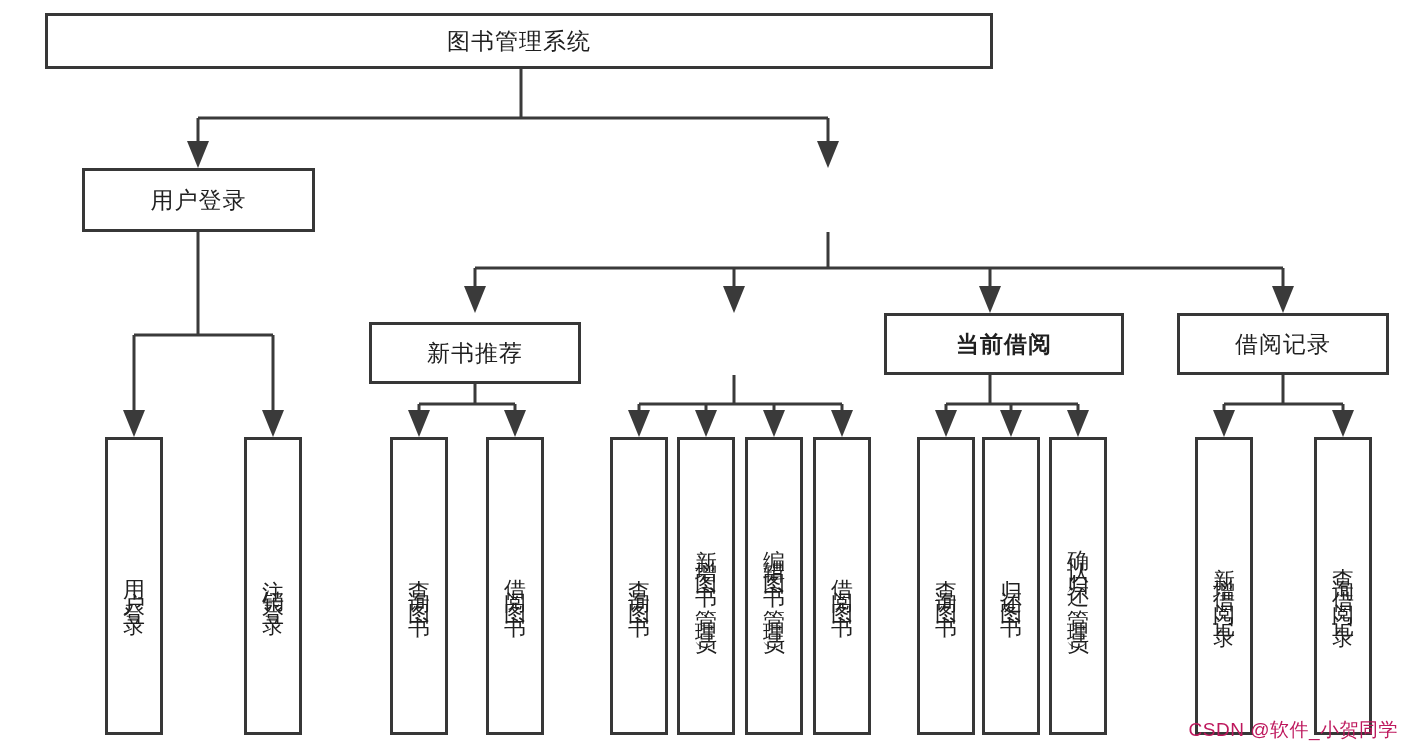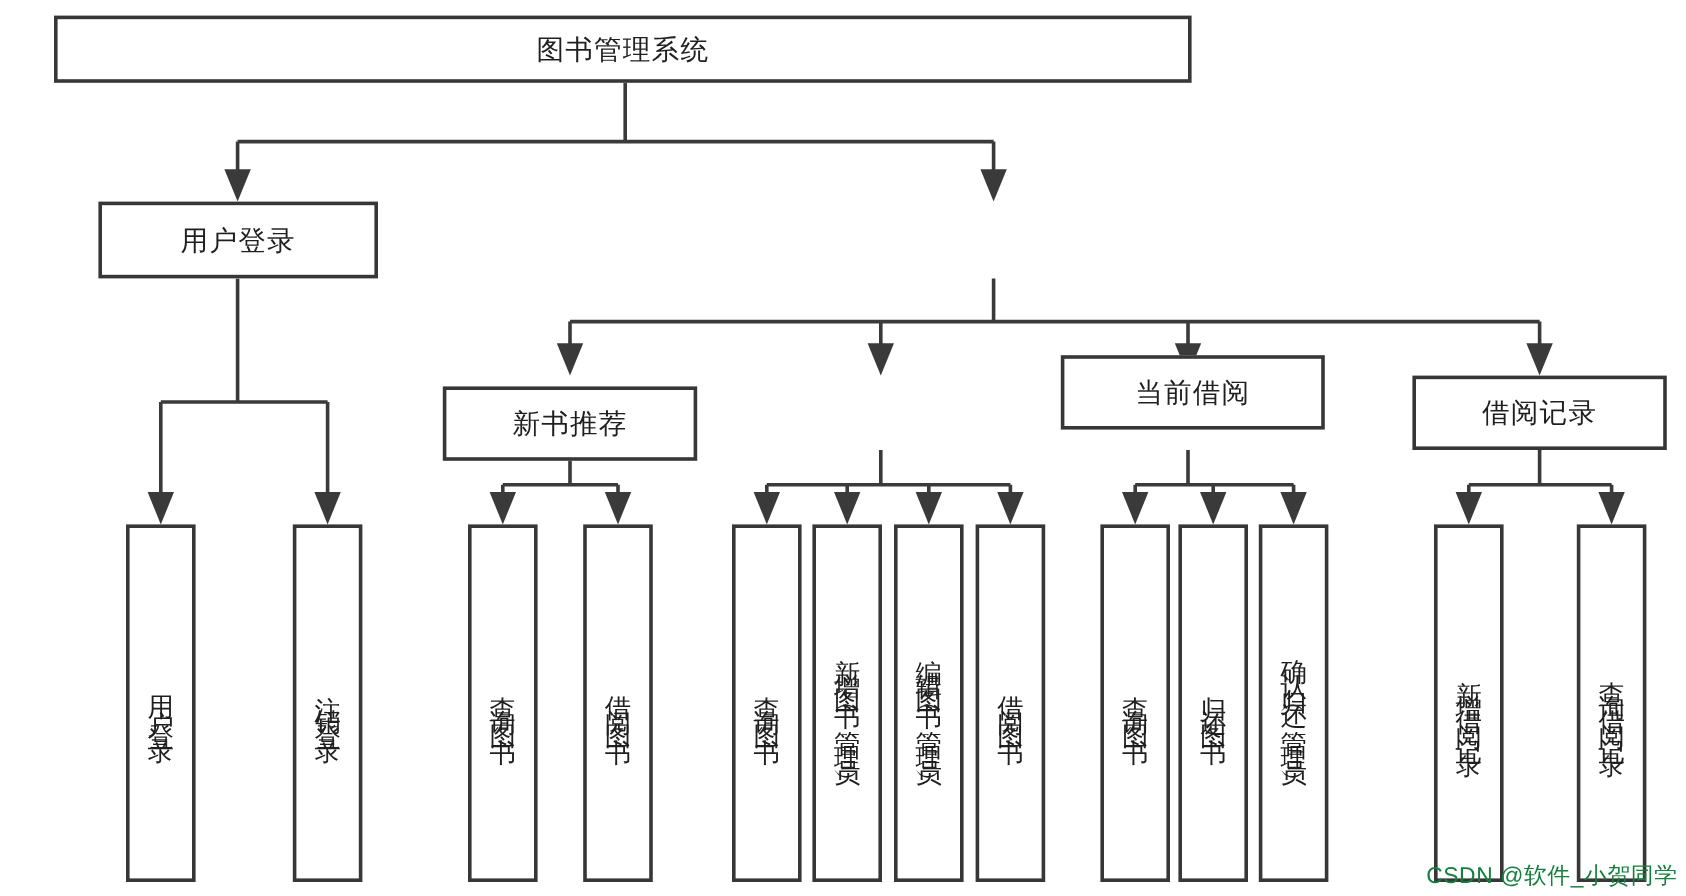--- a/index.html
+++ b/index.html
@@ -30,21 +30,21 @@
     text-orientation: mixed;
     font-size: 22px;
     letter-spacing: 12px;
     line-height: 1.0;
   }
   .watermark {
     position: absolute;
     right: 7px;
     bottom: 4px;
     font-size: 19px;
-    color: #15803d;
+    color: #be185d;
     letter-spacing: 0.5px;
     z-index: 3;
     white-space: nowrap;
   }
 </style>
 </head>
 <body>
 
 <div class="canvas">
 
@@ -96,21 +96,21 @@
       <polygon points="1213,410 1235,410 1224,437"></polygon>
       <polygon points="1332,410 1354,410 1343,437"></polygon>
     </g>
   </svg>
 
   <div class="box hbox" style="left:21px; top:13px; width:948px; height:56px;margin-left:24px;">图书管理系统</div>
 
   <div class="box hbox" style="left:82px; top:168px; width:233px; height:64px;">用户登录</div>
 
   <div class="box hbox" style="left:369px; top:322px; width:212px; height:62px;">新书推荐</div>
-  <div class="box hbox" style="left:884px; top:296px; width:220px; height:62px;">当前借阅</div>
+  <div class="box hbox" style="left:884px; top:313px; width:240px; height:62px;font-weight:bold;">当前借阅</div>
   <div class="box hbox" style="left:1177px; top:313px; width:212px; height:62px;font-family:Liberation Serif, serif;">借阅记录</div>
 
   <div class="box vbox" style="left:105px; top:437px; width:58px; height:298px;">用户登录</div>
   <div class="box vbox" style="left:244px; top:437px; width:58px; height:298px;">注销登录</div>
 
   <div class="box vbox" style="left:390px; top:437px; width:58px; height:298px;">查询图书</div>
   <div class="box vbox" style="left:486px; top:437px; width:58px; height:298px;">借阅图书</div>
 
   <div class="box vbox" style="left:610px; top:437px; width:58px; height:298px;">查询图书</div>
   <div class="box vbox" style="left:677px; top:437px; width:58px; height:298px;">新增图书（管理员）</div>

